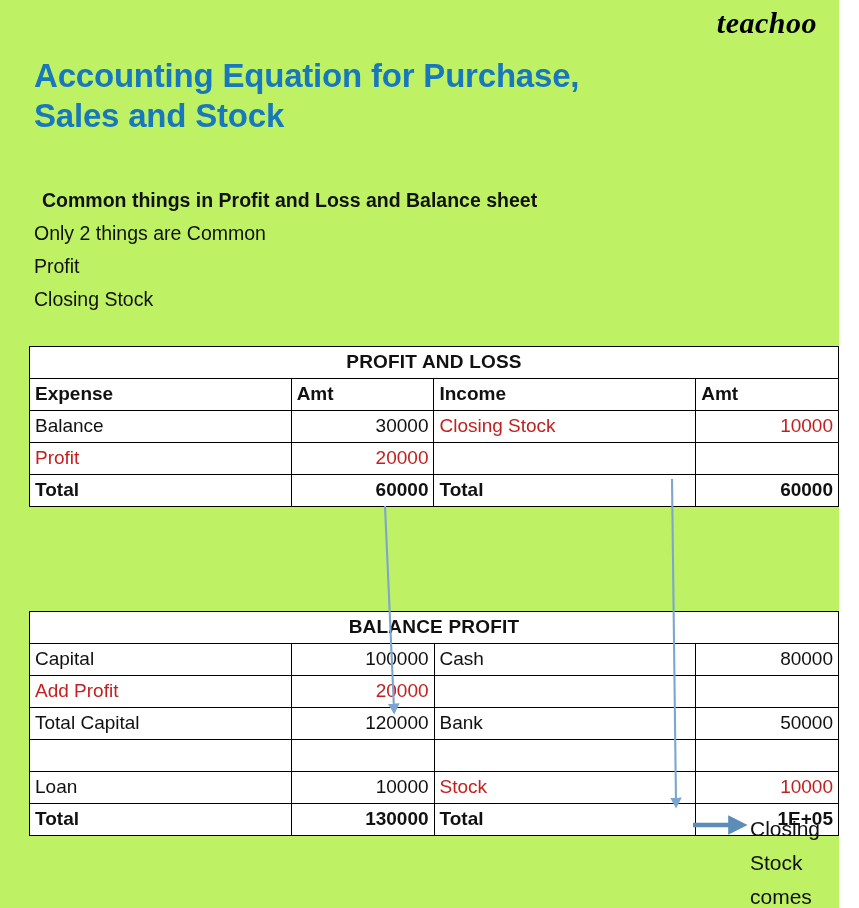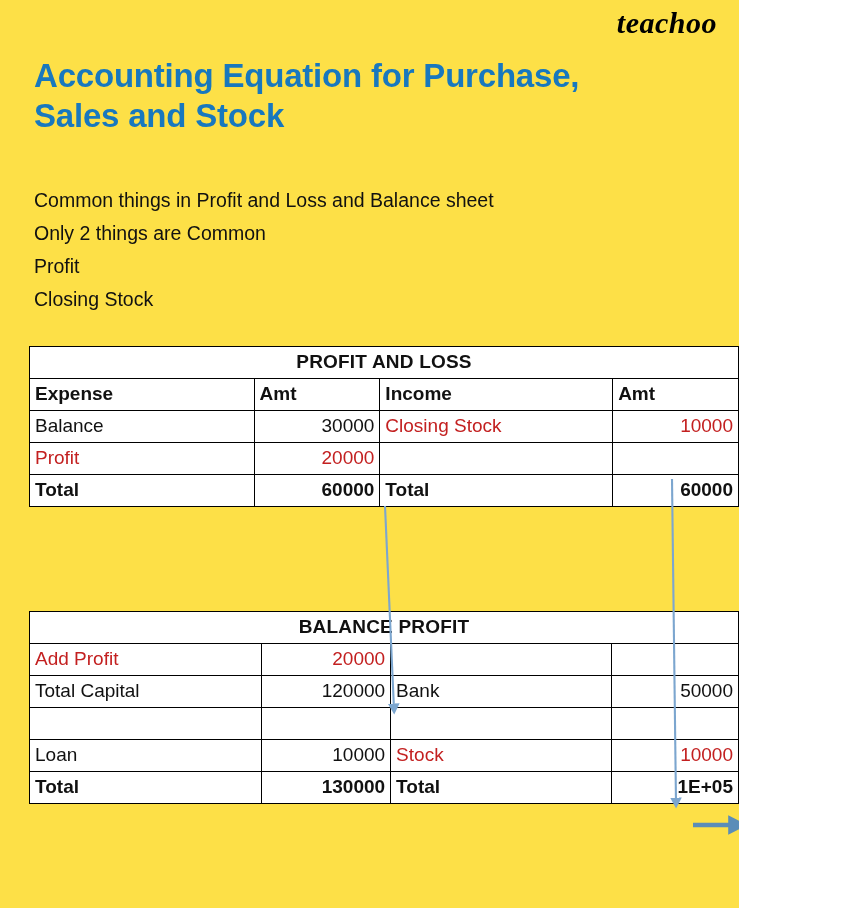--- a/index.html
+++ b/index.html
@@ -6,24 +6,24 @@
     margin: 0;
     padding: 0;
     background: #ffffff;
   }
   body {
     font-family: "Liberation Sans", sans-serif;
     color: #000000;
   }
   #page {
     position: relative;
-    width: 739px;
+    width: 839px;
     height: 908px;
     overflow: hidden;
-    background: #fde047;
+    background: #bef264;
   }
 
   
   .brand {
     position: absolute;
     top: 8px;
     right: 22px;
     font-family: "Liberation Serif", serif;
     font-style: italic;
     font-weight: bold;
@@ -49,21 +49,21 @@
   
   .intro {
     position: absolute;
     left: 34px;
     top: 184px;
     width: 680px;
     font-size: 19.5px;
     line-height: 1.70;
     color: #111111;
   }
-  .intro .lead { font-weight: normal; }
+  .intro .lead { font-weight: bold; margin-left: 8px; }
 
   
   table.acct {
     position: absolute;
     border-collapse: collapse;
     table-layout: fixed;
     font-size: 19px;
     color: #111111;
     background: transparent;
   }
@@ -181,20 +181,26 @@
       <col class="c-label">
         <col class="c-amt">
         <col class="c-label">
         <col class="c-amt">
     </colgroup>
     <tbody>
       <tr>
         <td class="ttl" colspan="4">BALANCE PROFIT</td>
       </tr>
 
+      <tr>
+        <td>Capital</td>
+        <td class="num">100000</td>
+        <td>Cash</td>
+        <td class="num">80000</td>
+      </tr>
 
       <tr>
         <td class="red">Add Profit</td>
         <td class="num red">20000</td>
         <td></td>
         <td class="num noright"></td>
       </tr>
 
       <tr>
         <td>Total Capital</td>

